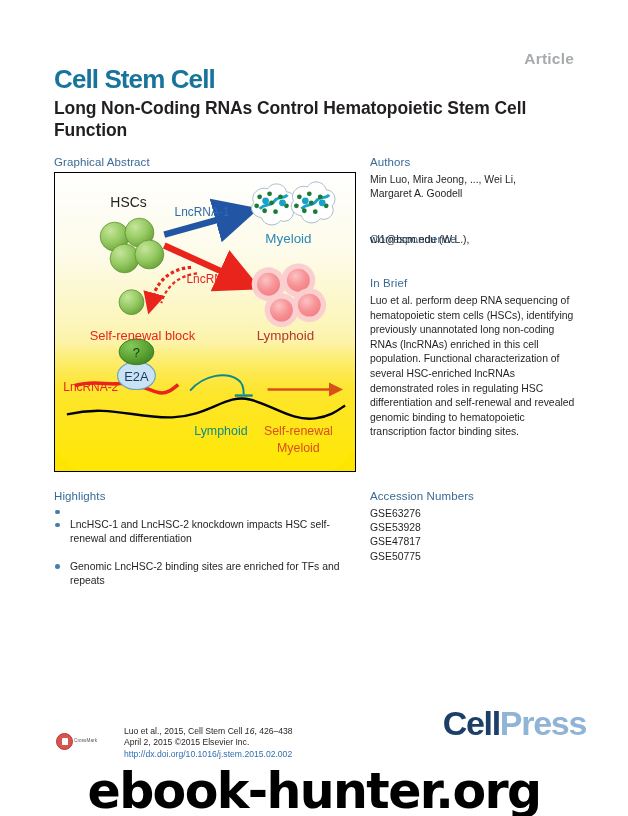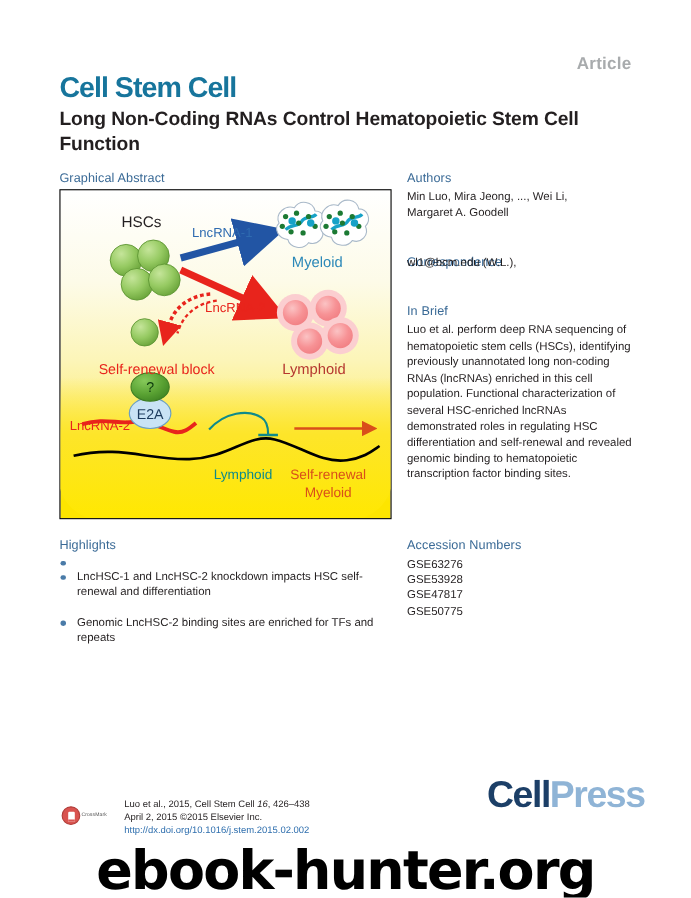--- a/index.html
+++ b/index.html
@@ -130,21 +130,21 @@
     top: 4.6px;
     width: 4.6px;
     height: 4.6px;
     border-radius: 50%;
     background: #4a7ba8;
   }
 
   
   .footer-block {
     position: absolute;
-    left: 113px;
+    left: 124px;
     top: 726px;
     font-size: 8.6px;
     line-height: 11.4px;
     color: #231f20;
   }
   .footer-doi {
     color: #2f6fae;
   }
   .footer-vol { font-style: italic; }
 

